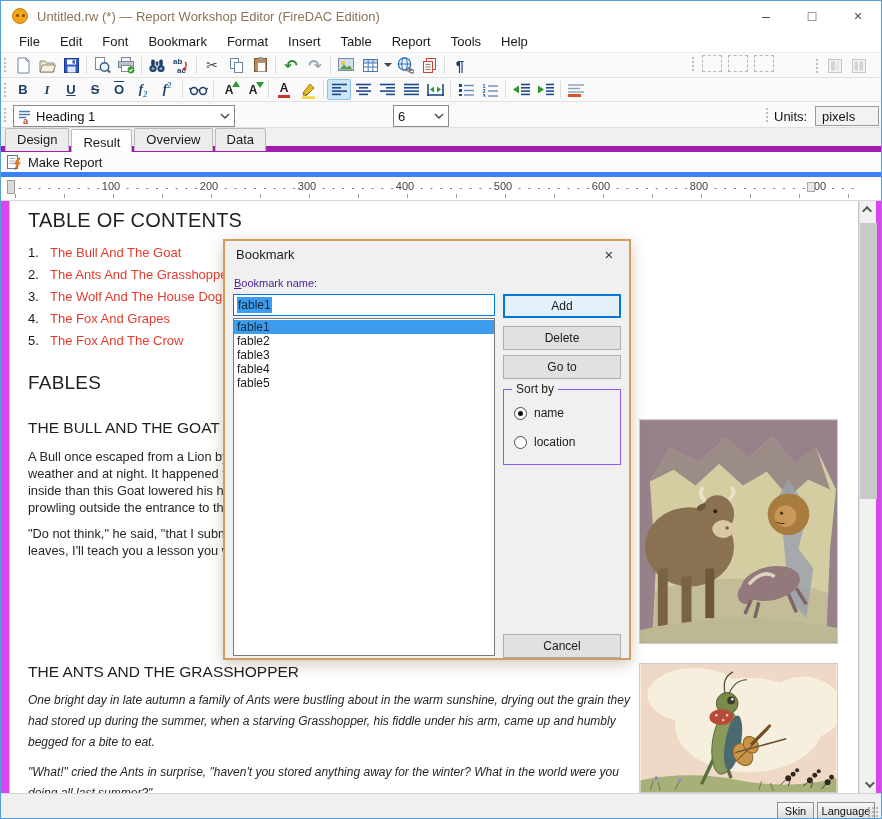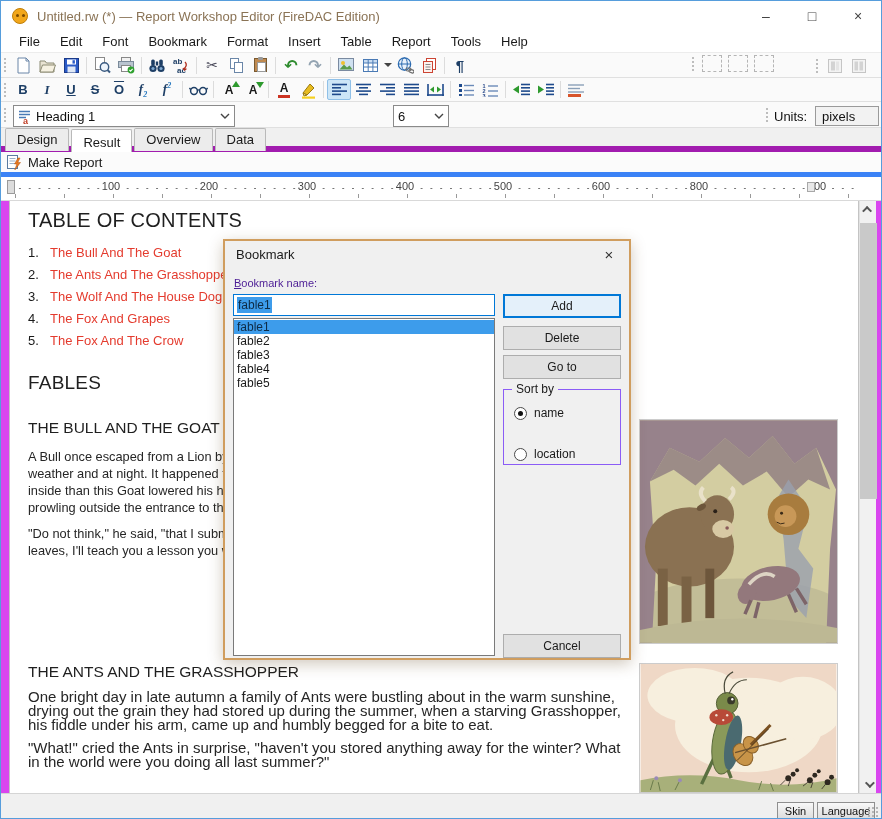--- a/index.html
+++ b/index.html
@@ -77,21 +77,21 @@
   .docarea { left:0; top:200px; right:0; height:592px; background:#d946ef; }
   .page { position:absolute; left:8px; top:0; width:850px; height:592px; background:#fff; border-left:1px solid #c4c4c4; border-right:1px solid #c4c4c4; overflow:hidden; }
   .doc-h1 { position:absolute; left:18px; font-size:20px; color:#1f1f1f; letter-spacing:.2px; }
   .toc-row { position:absolute; left:18px; height:21px; font-size:13px; display:flex; }
   .toc-num { width:22px; color:#1a1a1a; }
   .toc-link { color:#e43b2e; }
   .doc-h2 { position:absolute; left:18px; font-size:15.5px; color:#1f1f1f; }
   .bodyline { position:absolute; left:18px; font-size:12.8px; color:#262626; line-height:17px; }
   .s2 { position:absolute; left:18px; top:462px; width:604px; }
   .s2 .h { font-size:15.5px; color:#1f1f1f; margin-bottom:9px; }
-  .s2 p { font-size:15px; color:#262626; line-height:14px; margin-bottom:9px; }
+  .s2 p { font-size:12px; color:#262626; line-height:21px; margin-bottom:9px;font-style:italic; }
   .illus { position:absolute; border:1px solid #cccccc; }
 
   
   .vscroll { position:absolute; right:5px; top:0; width:17px; height:592px; background:#f1f1f1; border-left:1px solid #e2e2e2; }
   .sbtn { position:absolute; left:0; width:17px; height:17px; display:flex; align-items:center; justify-content:center; }
   .chevron-up { width:7px; height:7px; border-left:2px solid #555; border-top:2px solid #555; transform:rotate(45deg) translateY(2px); }
   .chevron-dn { width:7px; height:7px; border-right:2px solid #555; border-bottom:2px solid #555; transform:rotate(45deg) translateY(-2px); }
   .sthumb { position:absolute; left:0; top:22px; width:17px; height:276px; background:#c9c9c9; }
 
   
@@ -682,21 +682,21 @@
     <div class="dbtn default" style="top:53px;">Add</div>
     <div class="dbtn" style="top:85px;">Delete</div>
     <div class="dbtn" style="top:114px;">Go to</div>
 
     <div class="groupbox">
       <span class="cap">Sort by</span>
       <div class="radio-row" style="top:16px;">
         <span class="radio checked"></span>
         <span>name</span>
       </div>
-      <div class="radio-row" style="top:57px;align-items:center;">
+      <div class="radio-row" style="top:45px;align-items:center;">
         <span class="radio"></span>
         <span>location</span>
       </div>
     </div>
 
     <div class="dbtn" style="top:393px;">Cancel</div>
   </div>
 
   <div class="abs statusbar">
     <div class="stbtn" style="left:776px; width:37px;">Skin</div>

